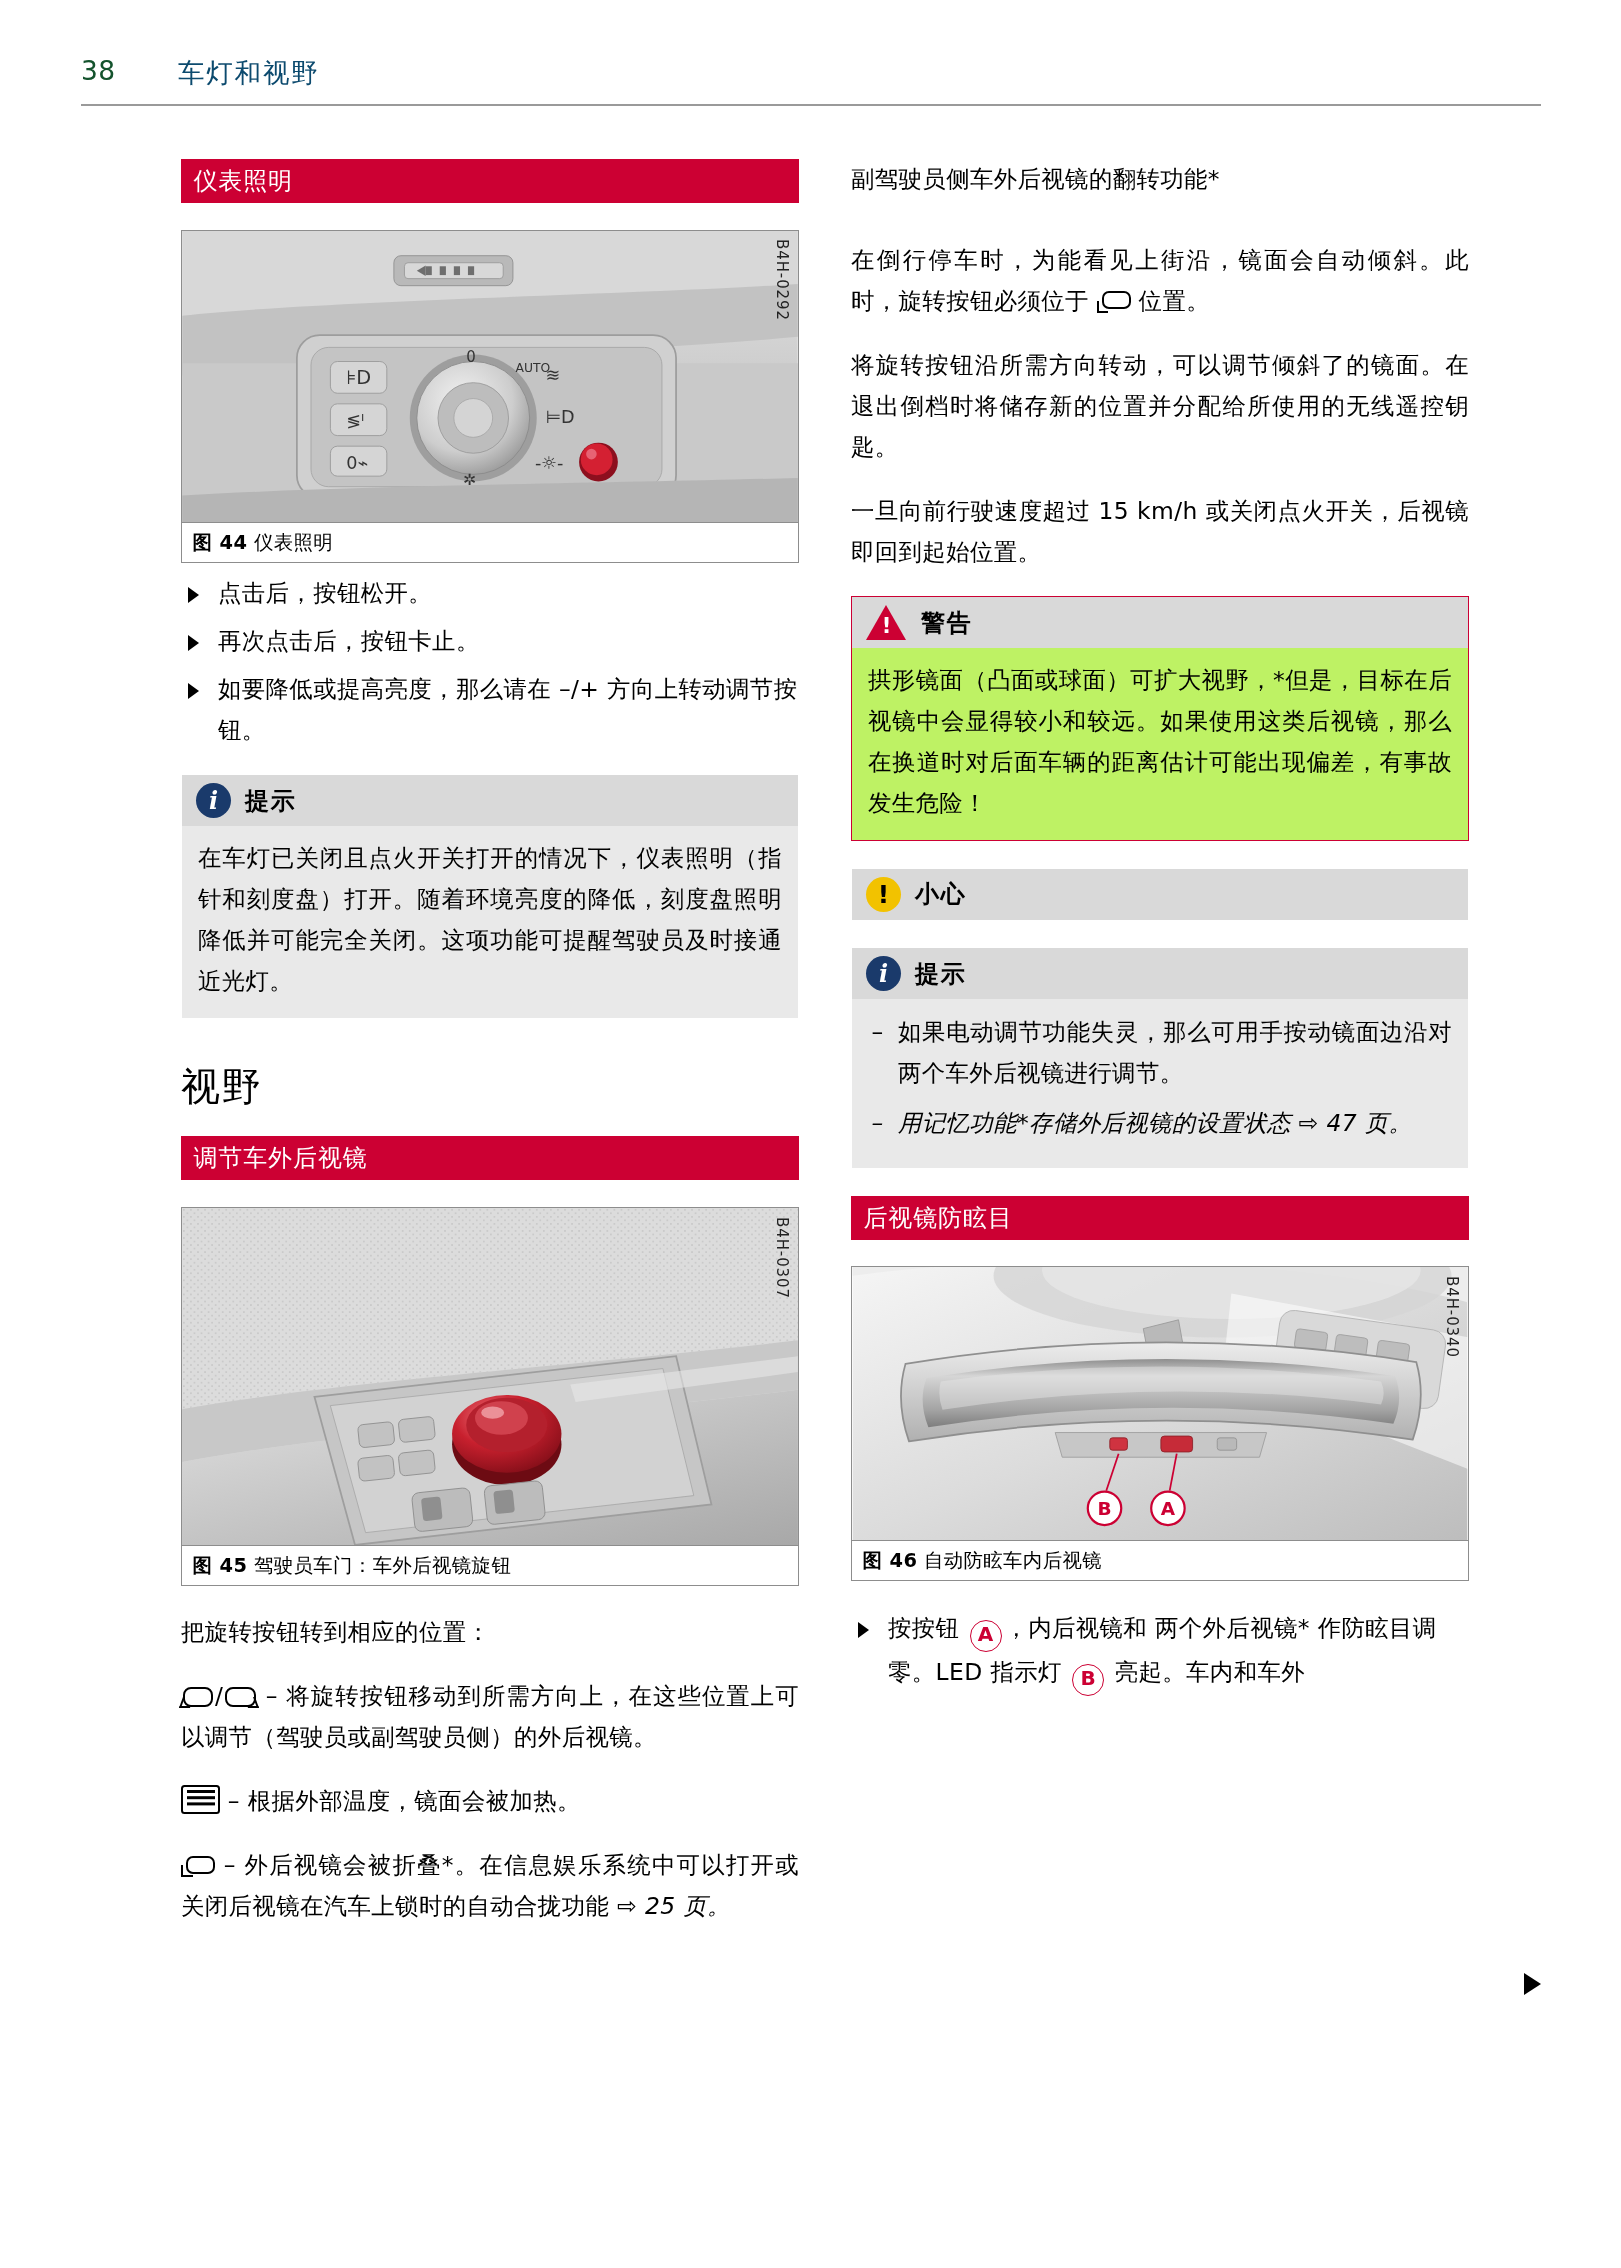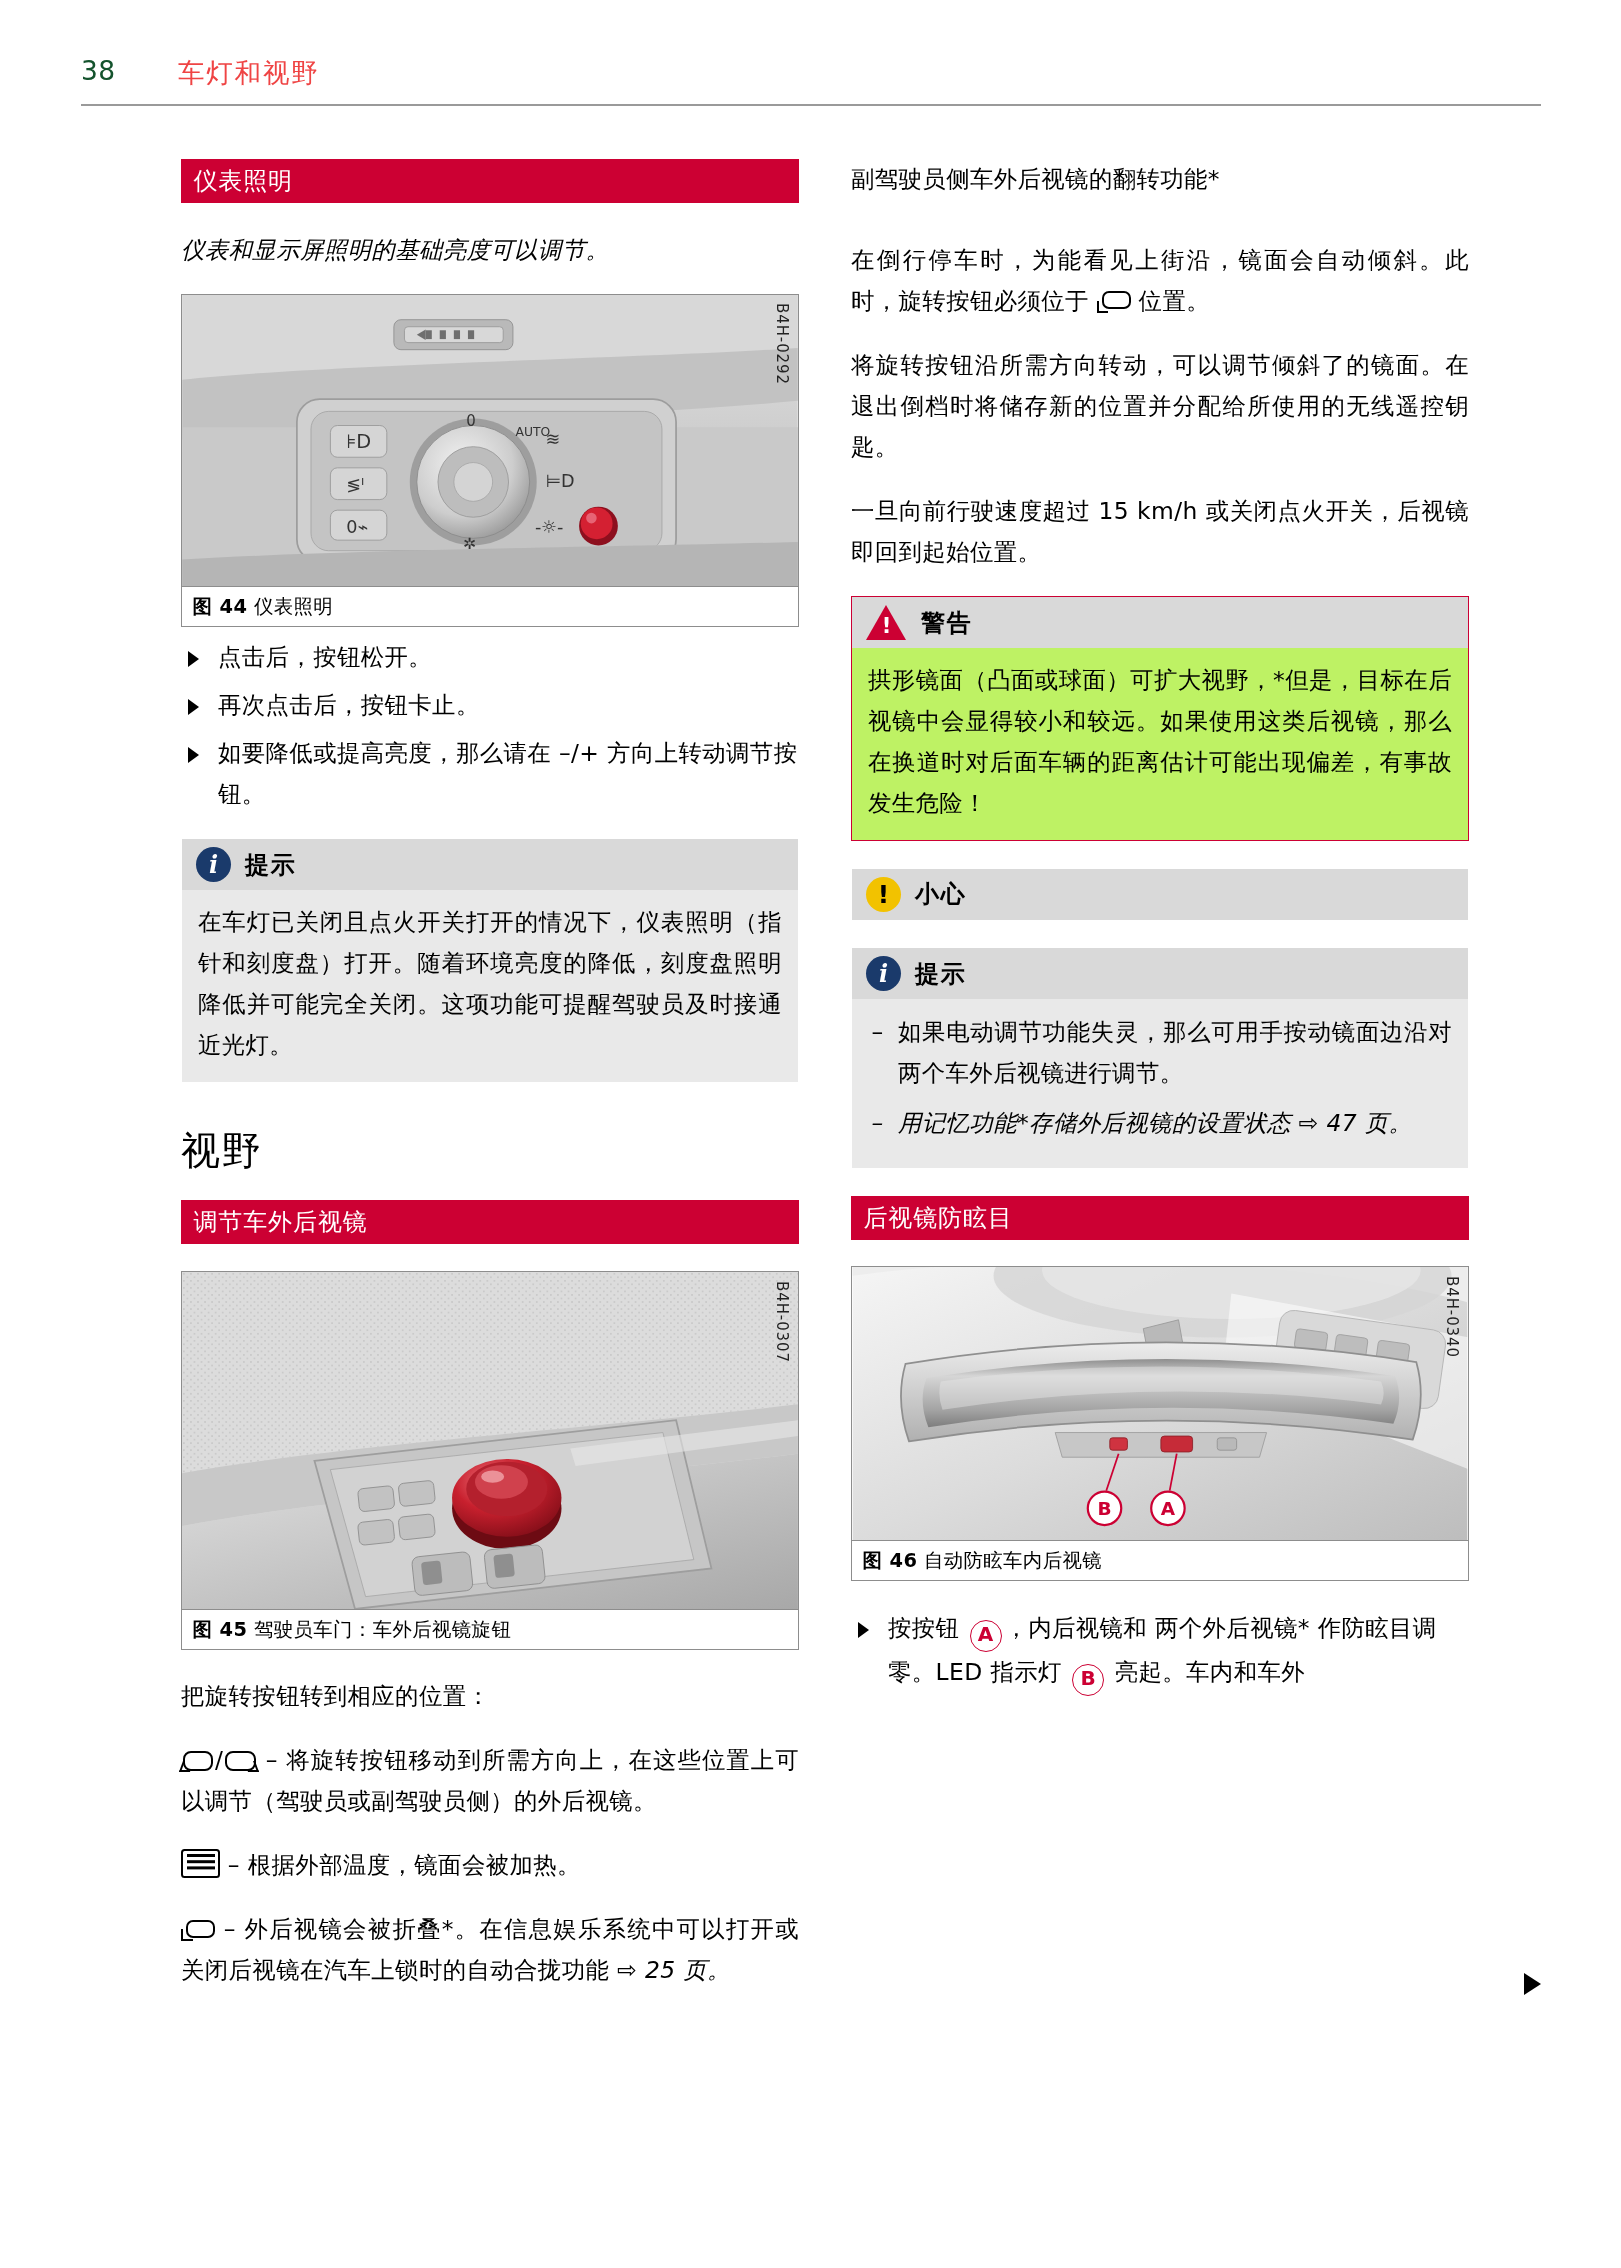--- a/index.html
+++ b/index.html
@@ -35,21 +35,21 @@
     top: 0;
     font-size: 26.5px;
     color: #14532d;
     letter-spacing: 0.4px;
   }
   .header .chapter {
     position: absolute;
     left: 97px;
     top: 0;
     font-size: 26.5px;
-    color: #ef4444;
+    color: #0c4a6e;
     letter-spacing: 1.8px;
   }
   .header .rule {
     position: absolute;
     left: 0;
     top: 49px;
     width: 1460px;
     height: 1.8px;
     background: #9a9a9a;
   }
@@ -334,21 +334,20 @@
   <div class="header">
     <div class="pagenum">38</div>
     <div class="chapter">车灯和视野</div>
     <div class="rule"></div>
   </div>
 
   <div class="col col-left">
 
     <div class="redbar">仪表照明</div>
 
-    <p class="body-text italic">仪表和显示屏照明的基础亮度可以调节。</p>
 
     <div class="figure">
       <div class="figbox">
         <svg width="616" height="291" viewBox="0 0 698 330">
           <defs>
             <linearGradient id="g44" x1="0" y1="0" x2="0" y2="1">
               <stop offset="0" stop-color="#e3e3e3"></stop>
               <stop offset="0.45" stop-color="#cfcfcf"></stop>
               <stop offset="1" stop-color="#b6b6b6"></stop>
             </linearGradient>

